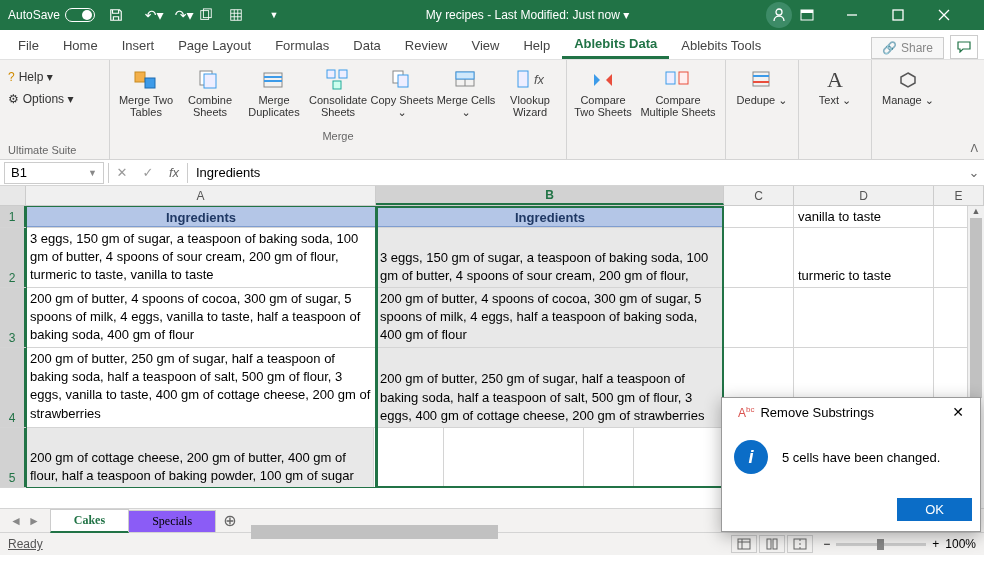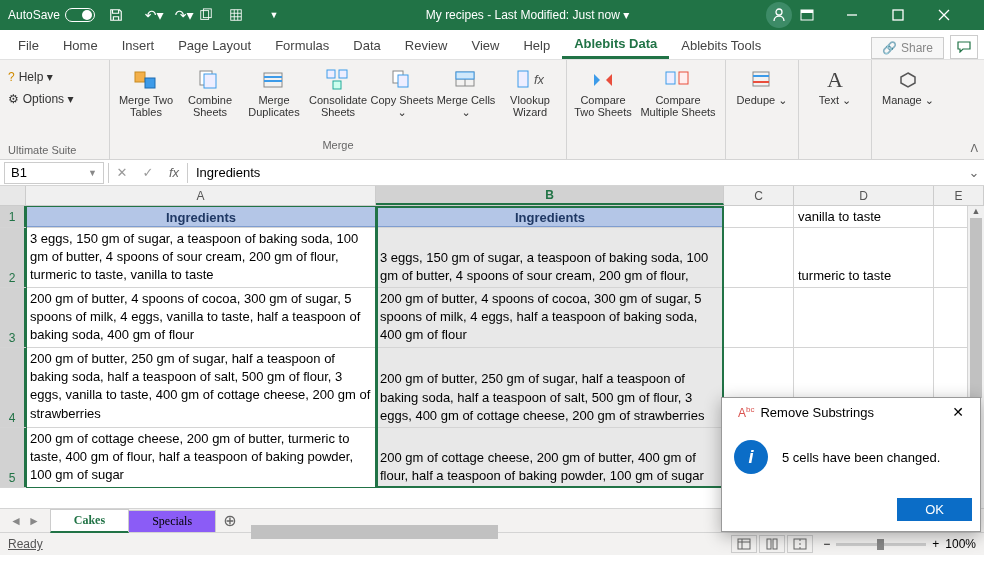--- a/index.html
+++ b/index.html
@@ -28,21 +28,21 @@
 
 .ribbon { height:100px; background:#f3f2f1; border-bottom:1px solid #d4d4d4; display:flex; position:relative; }
 .ribbon .side { width:110px; border-right:1px solid #d4d4d4; display:flex; flex-direction:column; justify-content:flex-start; padding:6px; font-size:12px; }
 .ribbon .side button { background:none; border:none; text-align:left; padding:4px 2px; font-size:12px; cursor:pointer; display:flex; align-items:center; gap:4px; color:#333; }
 .ribbon .side .label { position:absolute; bottom:3px; left:8px; font-size:11px; color:#666; }
 .ribbon .group { display:flex; flex-direction:column; align-items:center; border-right:1px solid #d4d4d4; padding:0 4px; position:relative; }
 .ribbon .group .tools { display:flex; gap:0; padding-top:4px; }
 .ribbon .tool { display:flex; flex-direction:column; align-items:center; width:64px; font-size:11px; text-align:center; cursor:pointer; padding:2px 0; color:#333; }
 .ribbon .tool.wide { width:86px; }
 .ribbon .tool .ico { width:32px; height:28px; display:flex; align-items:center; justify-content:center; font-size:18px; color:#217346; }
-.ribbon .group .glabel { font-size:11px; color:#666; position:absolute; bottom:8px; left:0; right:0; text-align:center; }
+.ribbon .group .glabel { font-size:11px; color:#666; position:absolute; bottom:17px; left:0; right:0; text-align:center; }
 .ribbon .collapse { position:absolute; right:6px; bottom:4px; font-size:11px; color:#666; cursor:pointer; }
 
 
 .fbar { height:26px; display:flex; align-items:center; border-bottom:1px solid #d4d4d4; font-size:13px; }
 .fbar .namebox { width:100px; border:1px solid #ccc; height:22px; margin:0 4px; padding:2px 6px; display:flex; align-items:center; justify-content:space-between; }
 .fbar .fbtn { width:26px; height:22px; display:flex; align-items:center; justify-content:center; color:#999; cursor:pointer; }
 .fbar .fx { font-style:italic; font-size:13px; color:#666; }
 .fbar .finput { flex:1; border:none; height:22px; padding:0 8px; font-size:13px; outline:none; }
 .fbar .expand { width:20px; color:#666; text-align:center; }
 
@@ -370,21 +370,20 @@
     <div class="row" style="height:80px">
       <div class="rh sel" style="align-items:flex-end;padding-bottom:2px">4</div>
       <div class="cell colA" style="width:350px">200 gm of butter, 250 gm of sugar, half a teaspoon of baking soda, half a teaspoon of salt, 500 gm of flour, 3 eggs, vanilla to taste, 400 gm of cottage cheese, 200 gm of strawberries</div>
       <div class="cell colB" style="width:348px;display:flex;align-items:flex-end">200 gm of butter, 250 gm of sugar, half a teaspoon of baking soda, half a teaspoon of salt, 500 gm of flour, 3 eggs,  400 gm of cottage cheese, 200 gm of strawberries</div>
       <div class="cell" style="width:70px"></div>
       <div class="cell" style="width:140px"></div>
       <div class="cell" style="width:50px"></div>
     </div>
     <div class="row" style="height:60px">
       <div class="rh sel" style="align-items:flex-end;padding-bottom:2px">5</div>
-      <div class="cell colA" style="width:350px">200 gm of cottage cheese, 200 gm of butter, turmeric to taste, 400 gm of flour, half a teaspoon of baking powder, 100 gm of sugar</div>
       <div class="cell colB" style="width:348px;display:flex;align-items:flex-end">200 gm of cottage cheese, 200 gm of butter,  400 gm of flour, half a teaspoon of baking powder, 100 gm of sugar</div>
       <div class="cell" style="width:70px"></div>
       <div class="cell" style="width:140px"></div>
       <div class="cell" style="width:50px"></div>
     </div>
   </div>
 
   <div class="selbox" style="left:376px;top:20px;width:348px;height:282px"></div>
 
   <div style="position:absolute;left:26px;top:20px;width:350px;height:282px;border:1px solid #217346;pointer-events:none"></div>

